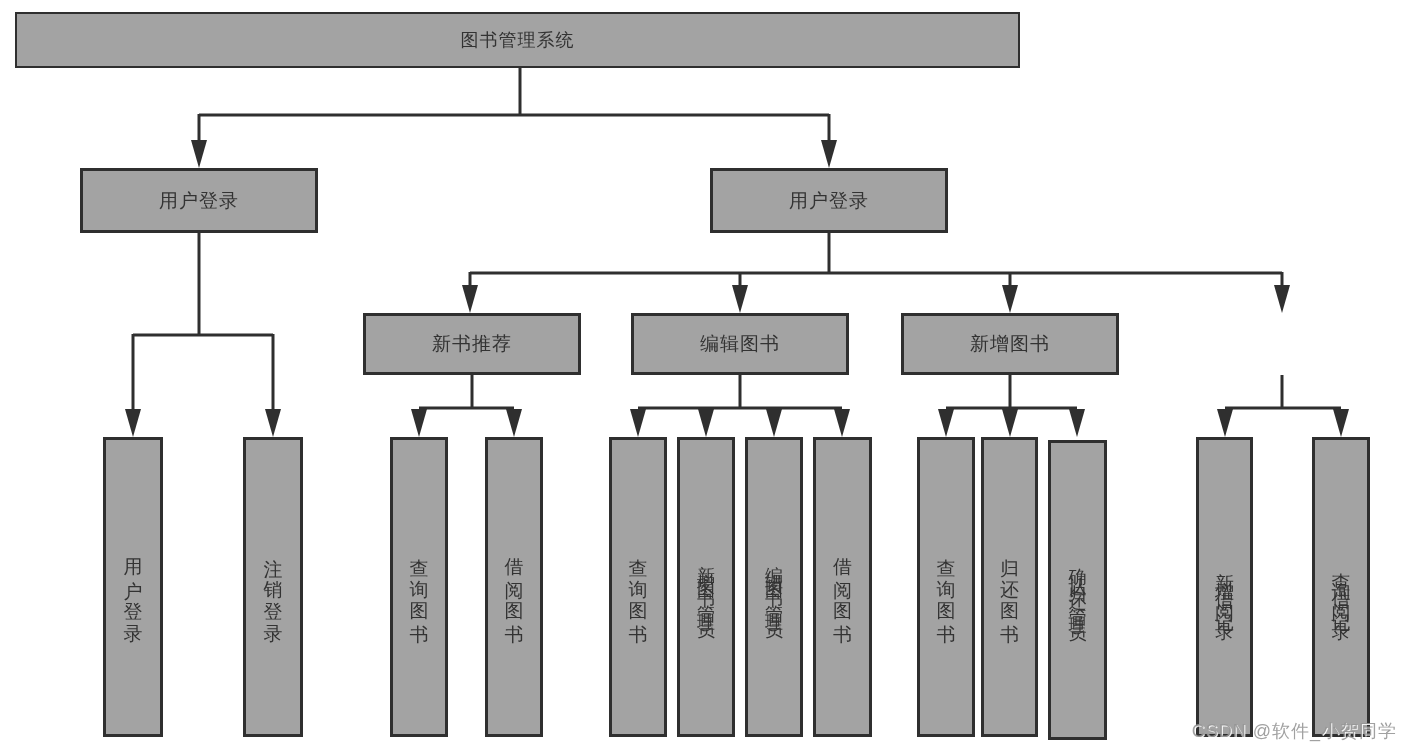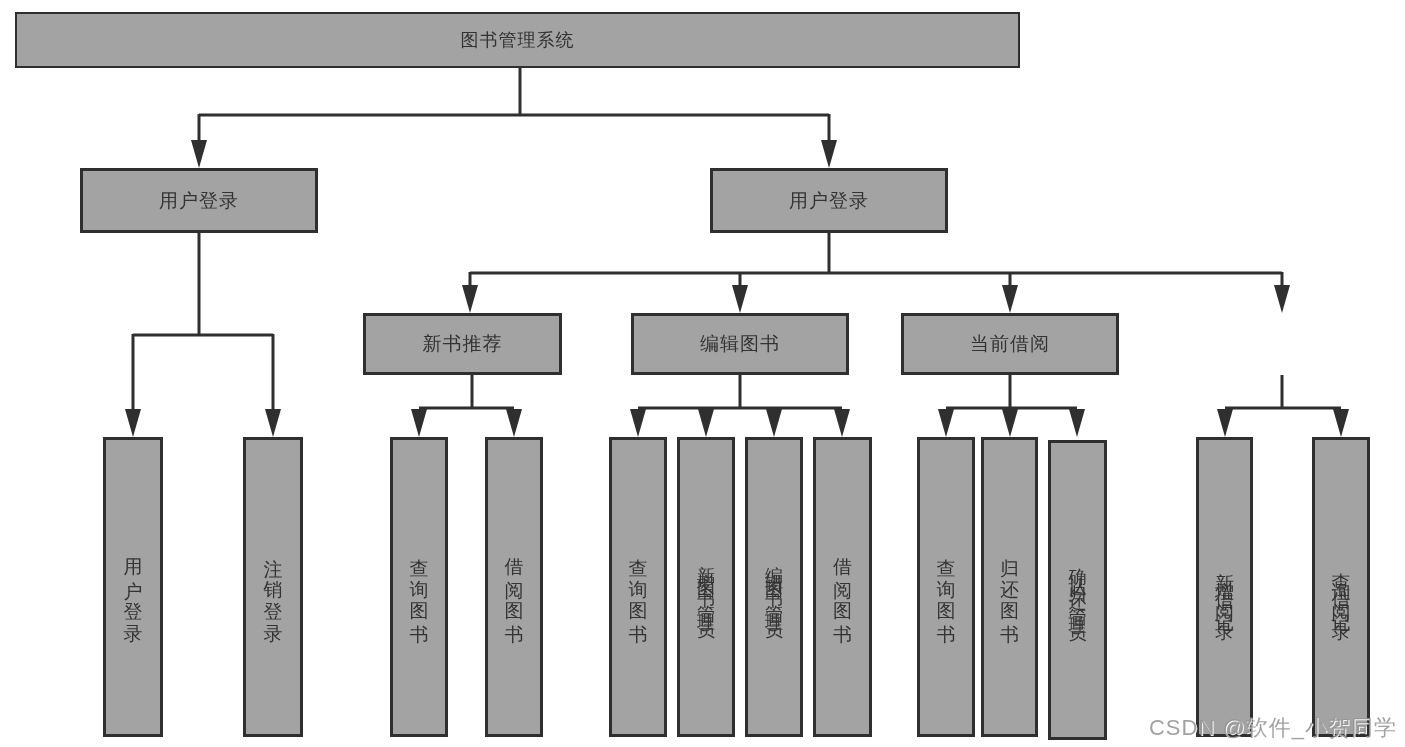--- a/index.html
+++ b/index.html
@@ -32,21 +32,21 @@
     white-space:normal;
   }
   .v4{letter-spacing:22px;}
   .v6{letter-spacing:10px;}
   .v9{letter-spacing:8px;font-size:18px;}
   .watermark{
     position:absolute;
     z-index:3;
     right:8px;
     bottom:4px;
-    font-size:22px;
+    font-size:18px;
     color:rgba(148,148,148,0.88);
     text-shadow:1px 1px 0 rgba(255,255,255,0.9);
     letter-spacing:1px;
   }
 </style>
 </head>
 <body>
 
 <div id="canvas">
 
@@ -110,23 +110,23 @@
       <polygon points="1217,409 1233,409 1225,437"></polygon>
       <polygon points="1333,409 1349,409 1341,437"></polygon>
     </g>
   </svg>
 
   <div class="box root" style="left:15px;top:12px;width:1005px;height:56px">图书管理系统</div>
 
   <div class="box" style="left:80px;top:168px;width:238px;height:65px">用户登录</div>
   <div class="box" style="left:710px;top:168px;width:238px;height:65px">用户登录</div>
 
-  <div class="box" style="left:363px;top:313px;width:199px;height:62px">新书推荐</div>
+  <div class="box" style="left:363px;top:313px;width:218px;height:62px">新书推荐</div>
   <div class="box" style="left:631px;top:313px;width:218px;height:62px">编辑图书</div>
-  <div class="box" style="left:901px;top:313px;width:218px;height:62px">当前借阅</div>
+  <div class="box" style="left:901px;top:313px;width:218px;height:62px">新增图书</div>
 
   <div class="box vbox v4" style="left:103px;top:437px;width:60px;height:300px">用户登录</div>
   <div class="box vbox v4" style="left:243px;top:437px;width:60px;height:300px">注销登录</div>
 
   <div class="box vbox v4" style="left:390px;top:437px;width:58px;height:300px">查询图书</div>
   <div class="box vbox v4" style="left:485px;top:437px;width:58px;height:300px">借阅图书</div>
 
   <div class="box vbox v4" style="left:609px;top:437px;width:58px;height:300px">查询图书</div>
   <div class="box vbox v9" style="left:677px;top:437px;width:58px;height:300px">新增图书（管理员）</div>
   <div class="box vbox v9" style="left:745px;top:437px;width:58px;height:300px">编辑图书（管理员）</div>

